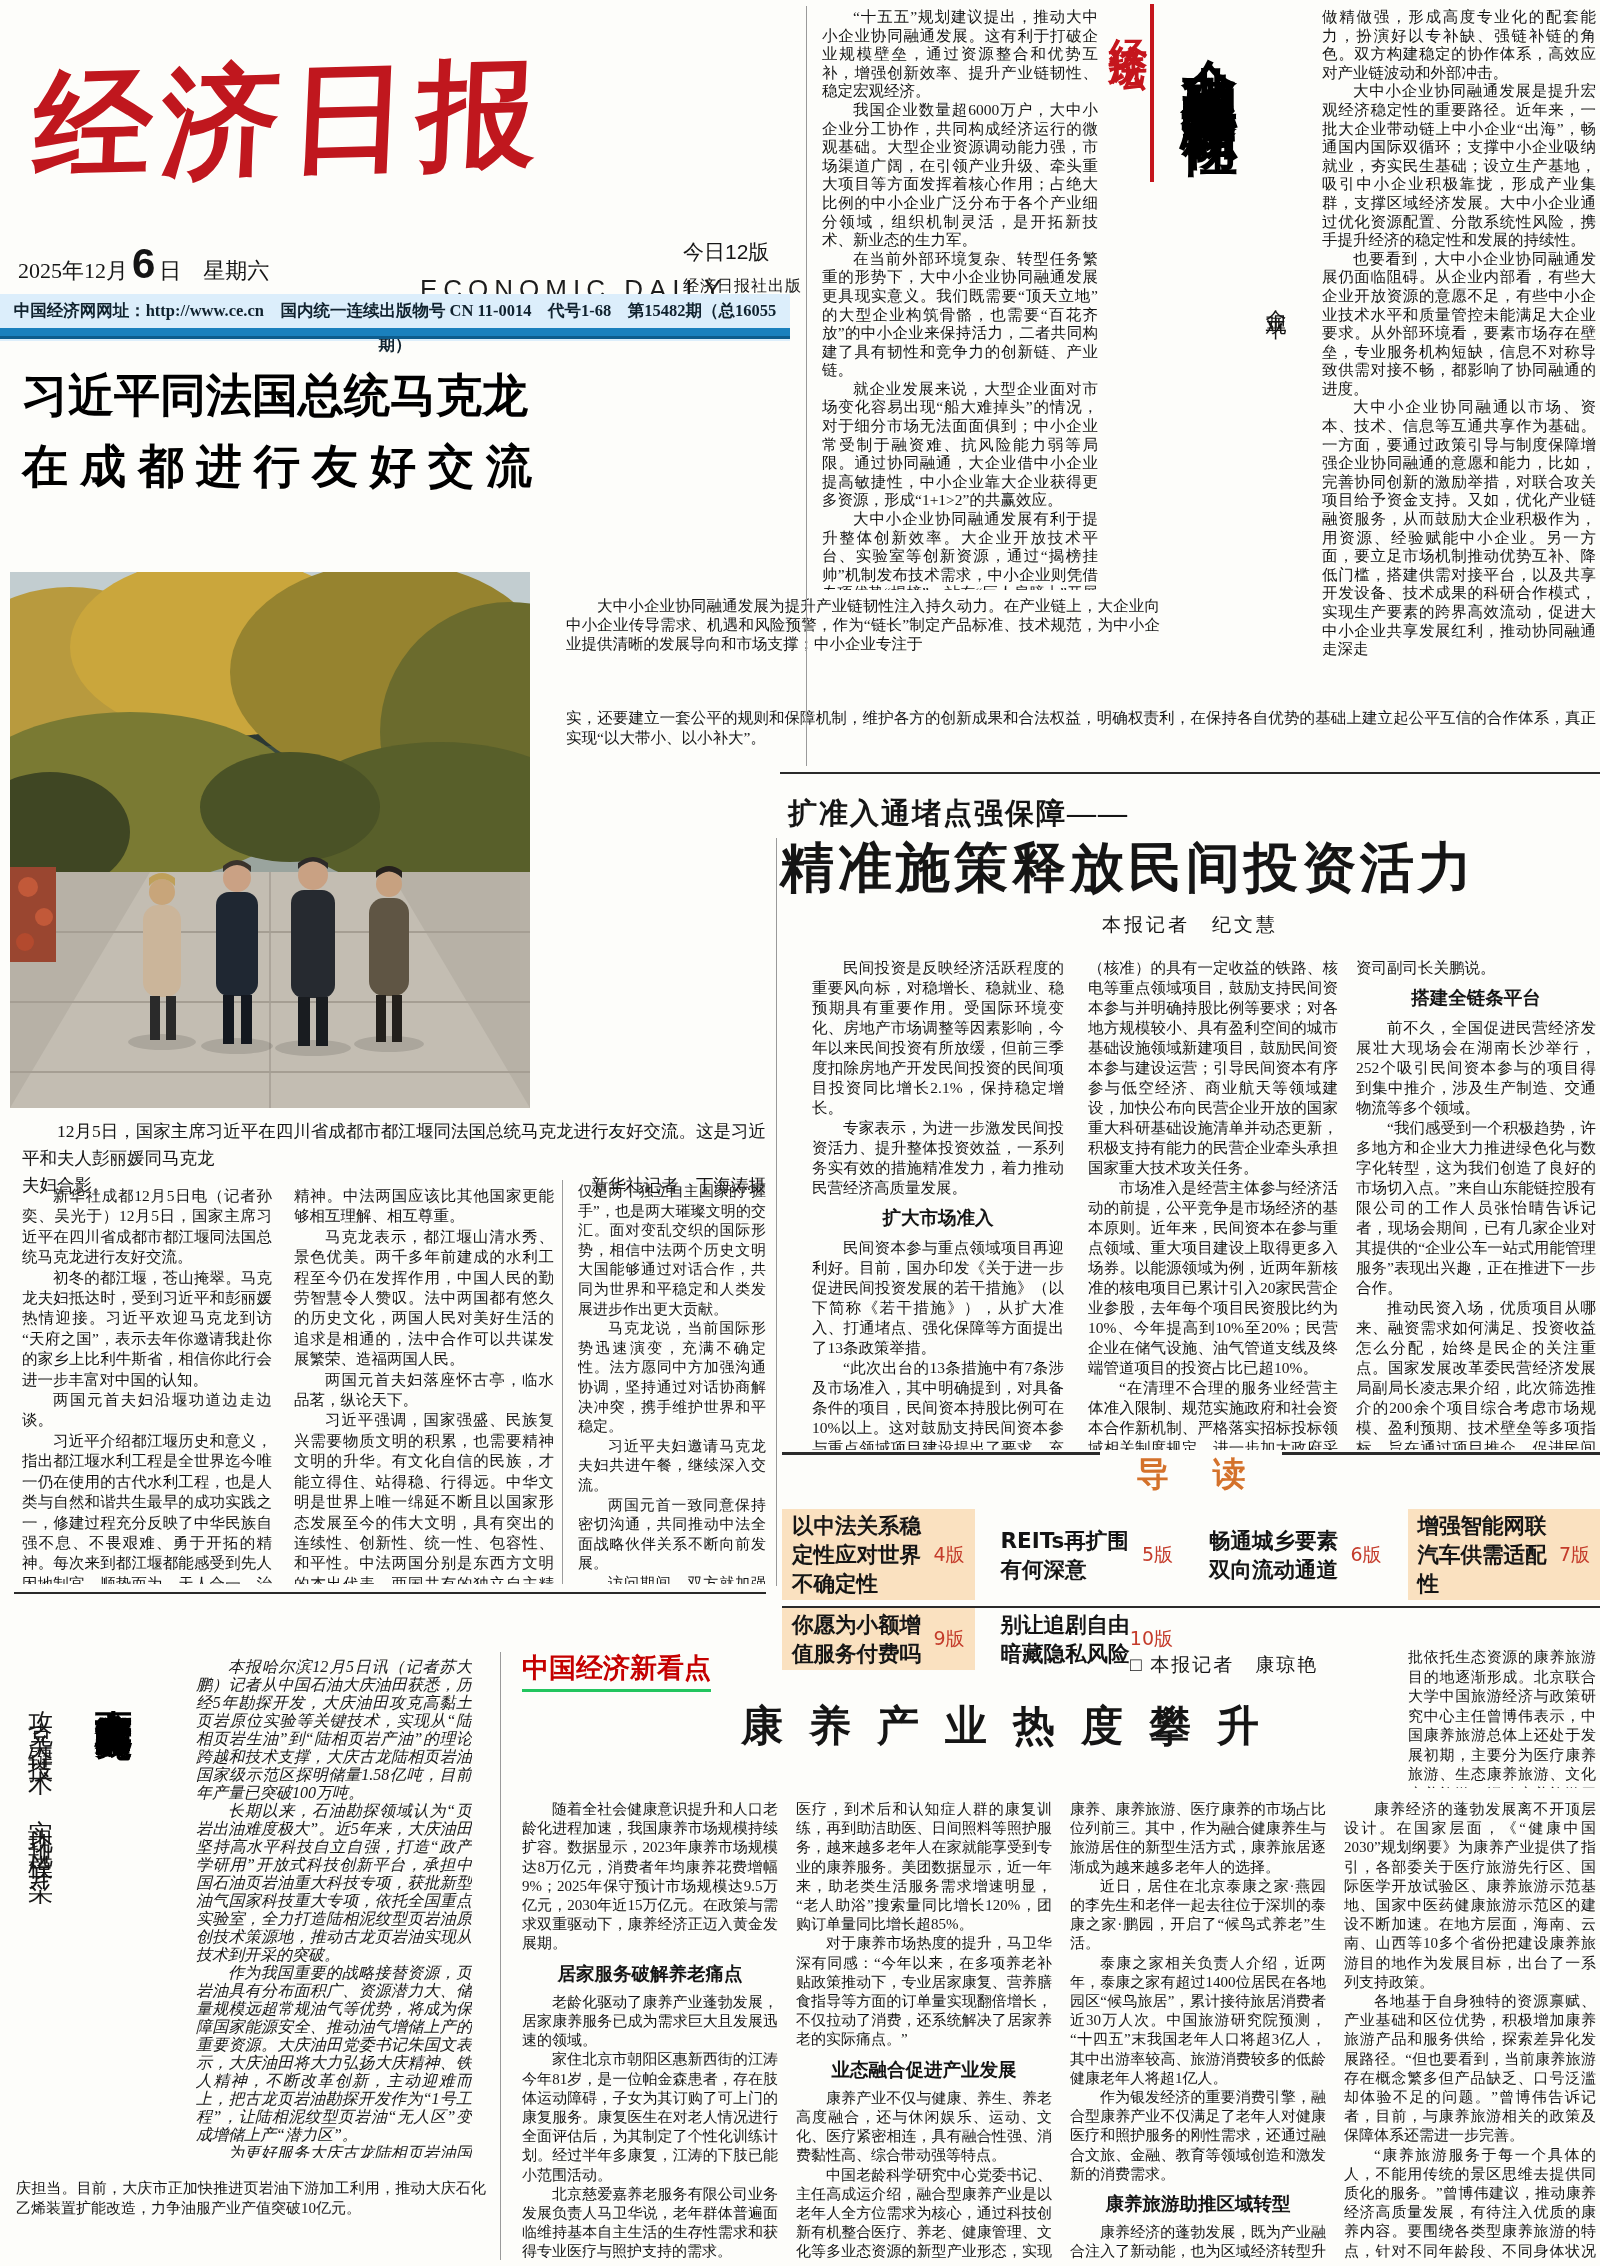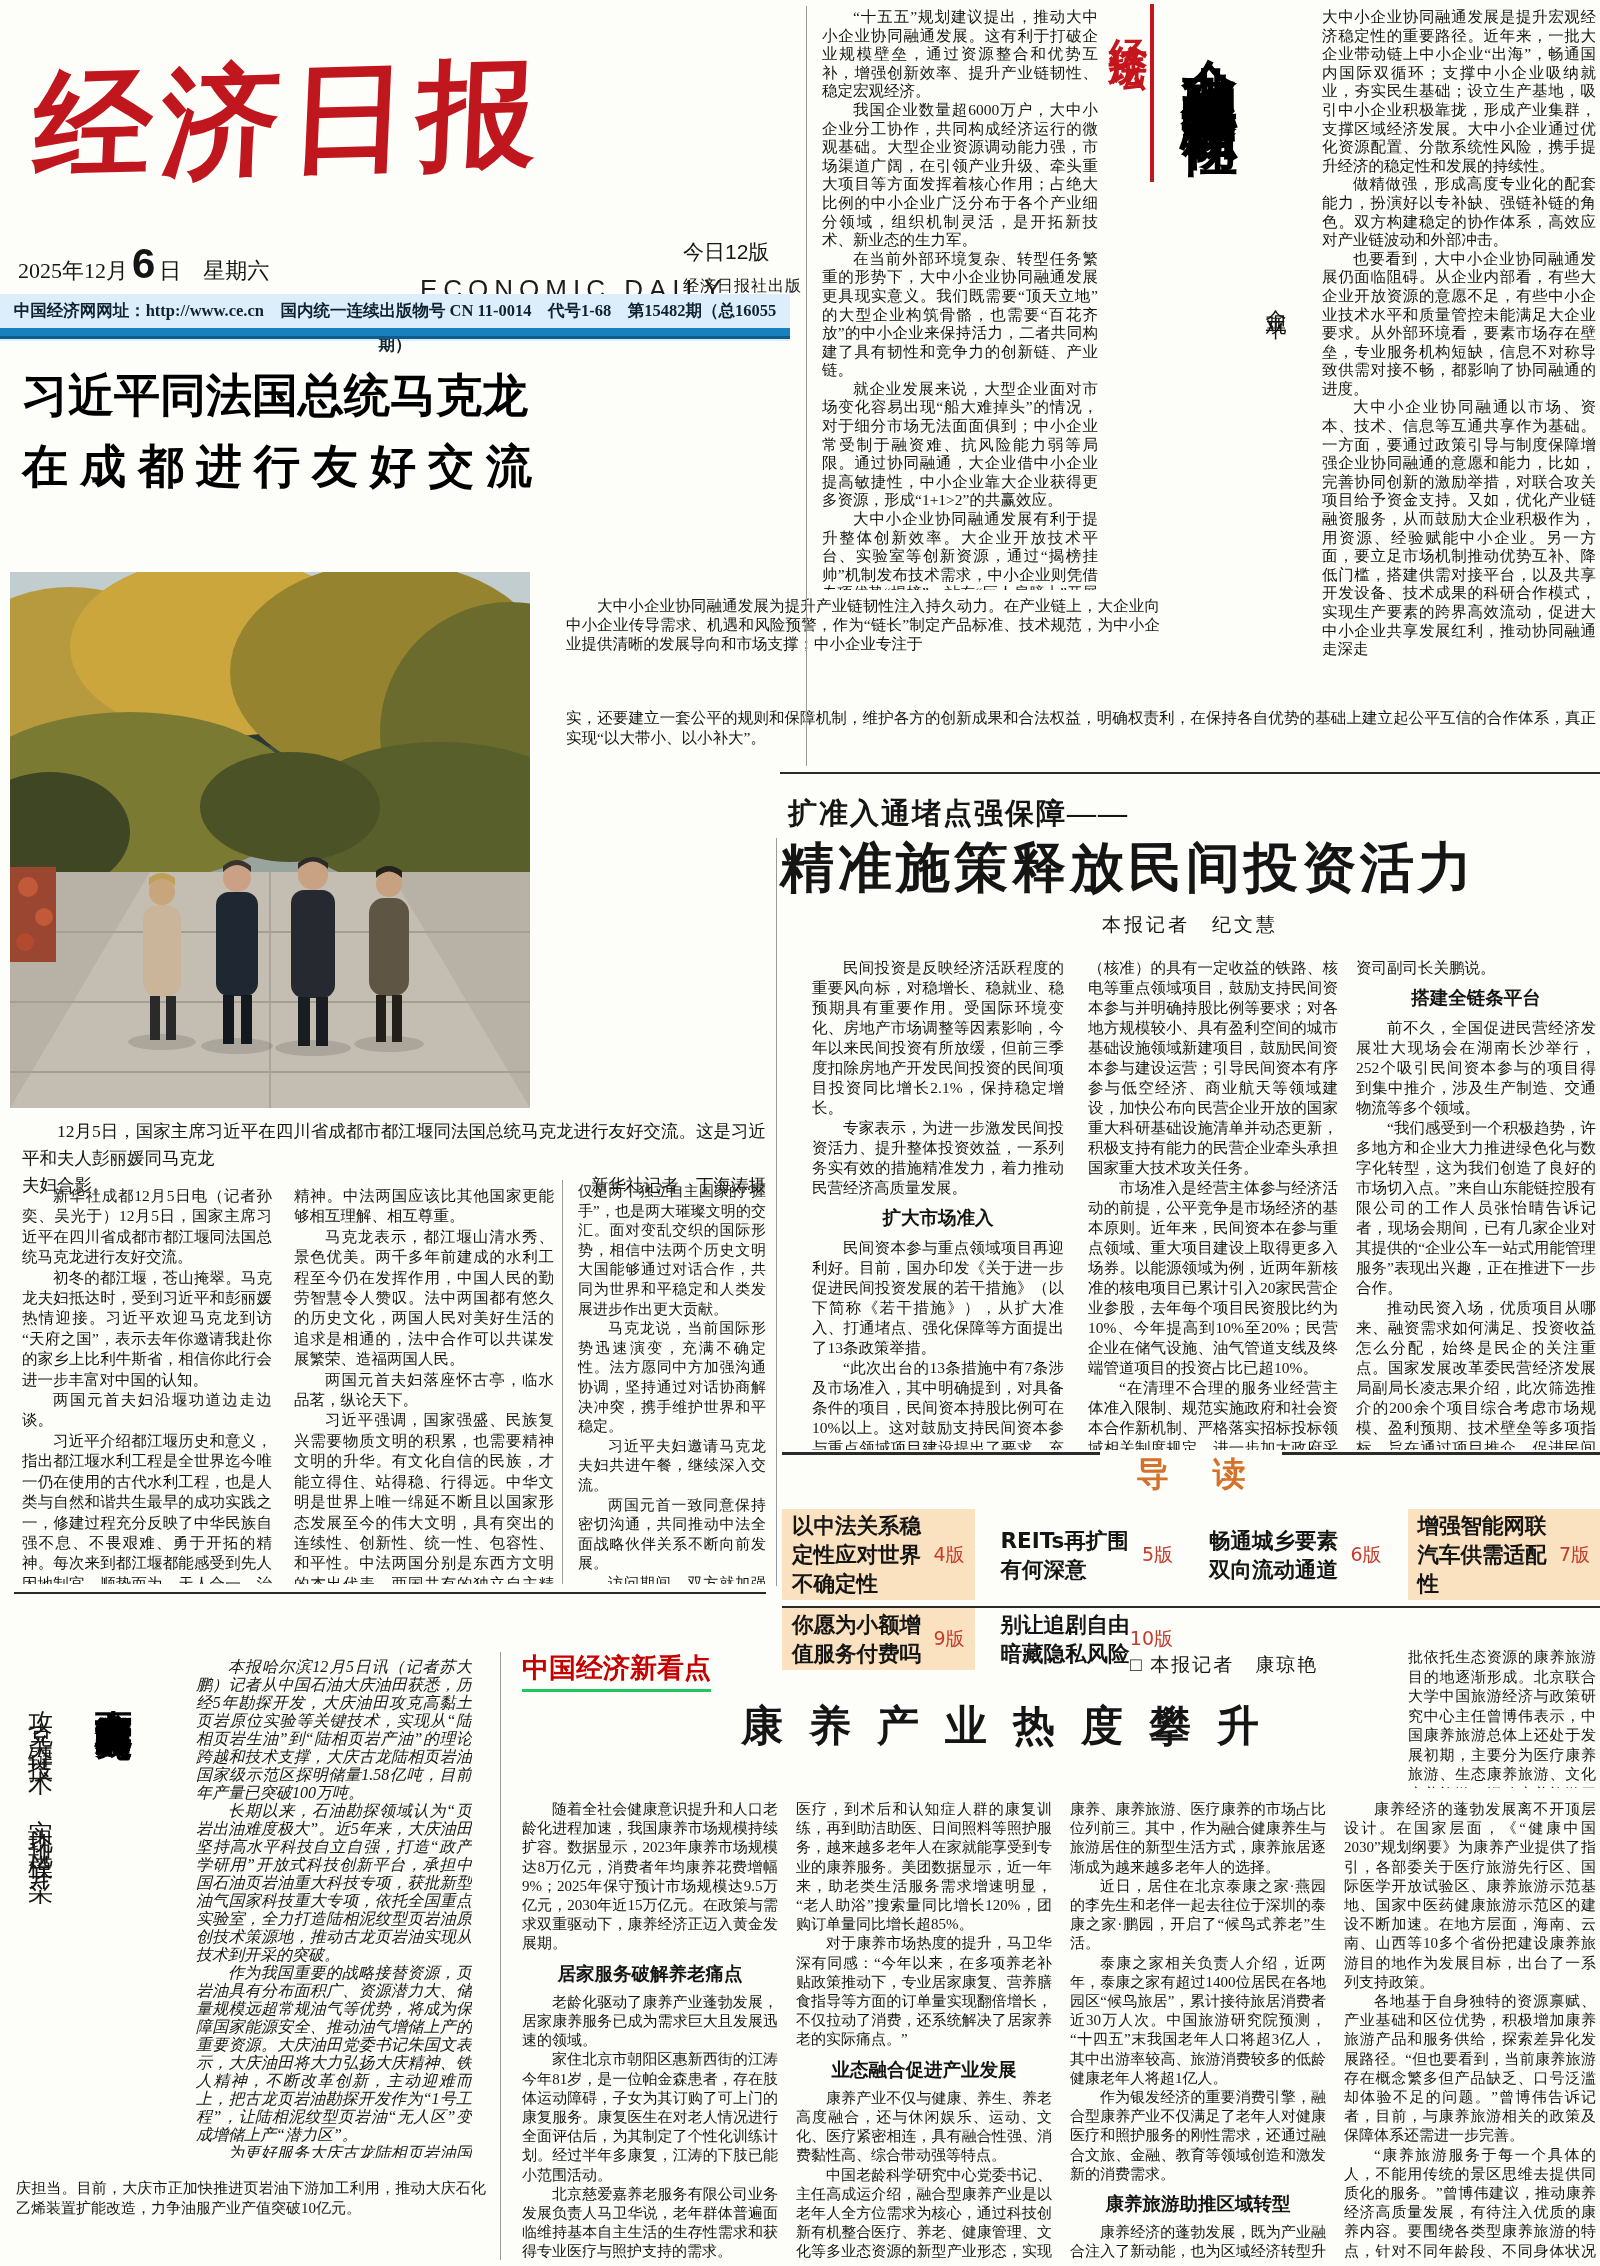--- a/index.html
+++ b/index.html
@@ -217,22 +217,22 @@
       <p>我国企业数量超6000万户，大中小企业分工协作，共同构成经济运行的微观基础。大型企业资源调动能力强，市场渠道广阔，在引领产业升级、牵头重大项目等方面发挥着核心作用；占绝大比例的中小企业广泛分布于各个产业细分领域，组织机制灵活，是开拓新技术、新业态的生力军。</p>
       <p>在当前外部环境复杂、转型任务繁重的形势下，大中小企业协同融通发展更具现实意义。我们既需要“顶天立地”的大型企业构筑骨骼，也需要“百花齐放”的中小企业来保持活力，二者共同构建了具有韧性和竞争力的创新链、产业链。</p>
       <p>就企业发展来说，大型企业面对市场变化容易出现“船大难掉头”的情况，对于细分市场无法面面俱到；中小企业常受制于融资难、抗风险能力弱等局限。通过协同融通，大企业借中小企业提高敏捷性，中小企业靠大企业获得更多资源，形成“1+1&gt;2”的共赢效应。</p>
       <p>大中小企业协同融通发展有利于提升整体创新效率。大企业开放技术平台、实验室等创新资源，通过“揭榜挂帅”机制发布技术需求，中小企业则凭借专项优势“揭榜”，站在“巨人肩膀上”开展攻关，以更低成本、更高效率突破技术瓶颈。大企业强大的市场渠道和品牌影响力也能使中小企业的研发成果更快落地，缩短从研到用的周期，深化产业链与创新链协同。</p>
     </div>
   <div class="abs forum-label">经济论坛</div>
   <div class="abs forum-label-line"></div>
   <div class="abs forum-vhead">企业融通促创新强韧性</div>
   <div class="abs forum-author">金观平</div>
   <div class="abs forum-col forum-col2 cont">
+      <p>做精做强，形成高度专业化的配套能力，扮演好以专补缺、强链补链的角色。双方构建稳定的协作体系，高效应对产业链波动和外部冲击。</p>
       <p>大中小企业协同融通发展是提升宏观经济稳定性的重要路径。近年来，一批大企业带动链上中小企业“出海”，畅通国内国际双循环；支撑中小企业吸纳就业，夯实民生基础；设立生产基地，吸引中小企业积极靠拢，形成产业集群，支撑区域经济发展。大中小企业通过优化资源配置、分散系统性风险，携手提升经济的稳定性和发展的持续性。</p>
-      <p>做精做强，形成高度专业化的配套能力，扮演好以专补缺、强链补链的角色。双方构建稳定的协作体系，高效应对产业链波动和外部冲击。</p>
       <p>也要看到，大中小企业协同融通发展仍面临阻碍。从企业内部看，有些大企业开放资源的意愿不足，有些中小企业技术水平和质量管控未能满足大企业要求。从外部环境看，要素市场存在壁垒，专业服务机构短缺，信息不对称导致供需对接不畅，都影响了协同融通的进度。</p>
       <p>大中小企业协同融通以市场、资本、技术、信息等互通共享作为基础。一方面，要通过政策引导与制度保障增强企业协同融通的意愿和能力，比如，完善协同创新的激励举措，对联合攻关项目给予资金支持。又如，优化产业链融资服务，从而鼓励大企业积极作为，用资源、经验赋能中小企业。另一方面，要立足市场机制推动优势互补、降低门槛，搭建供需对接平台，以及共享开发设备、技术成果的科研合作模式，实现生产要素的跨界高效流动，促进大中小企业共享发展红利，推动协同融通走深走</p>
     </div>
   <div class="abs forum-wide1">
     <p>大中小企业协同融通发展为提升产业链韧性注入持久动力。在产业链上，大企业向中小企业传导需求、机遇和风险预警，作为“链长”制定产品标准、技术规范，为中小企业提供清晰的发展导向和市场支撑；中小企业专注于</p>
   </div>
   <div class="abs forum-wide2 cont">
     <p>实，还要建立一套公平的规则和保障机制，维护各方的创新成果和合法权益，明确权责利，在保持各自优势的基础上建立起公平互信的合作体系，真正实现“以大带小、以小补大”。</p>
   </div>
 

